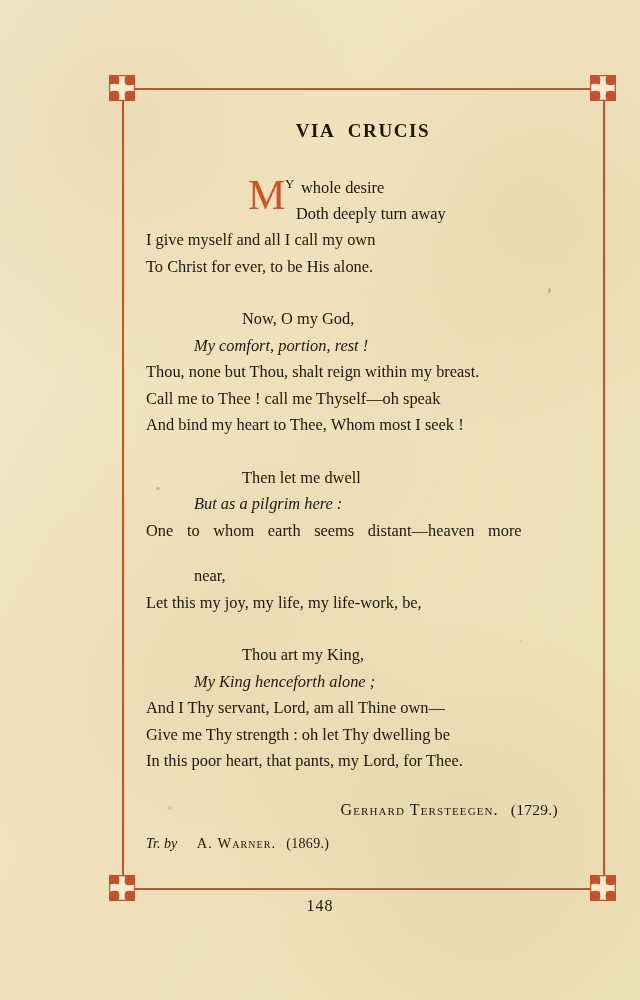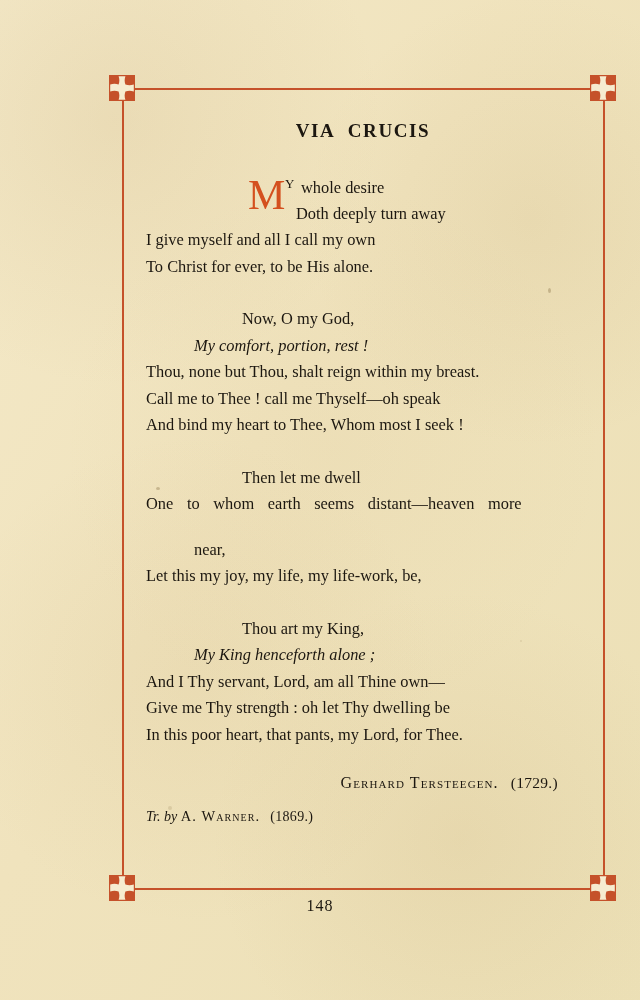--- a/index.html
+++ b/index.html
@@ -139,21 +139,21 @@
     letter-spacing: 1.1px;
     font-size: 16px;
   }
   .year { margin-left: 12px; font-size: 15.5px; letter-spacing: .3px; }
 
   .attrib-translator {
     font-size: 14px;
     margin-top: 16px;
   }
   .ital { font-style: italic; }
-  .attrib-translator .sc { font-size: 14.5px; }
+  .attrib-translator .sc { font-size: 14.5px; margin-left: 16px; }
   .attrib-translator .year { font-size: 14px; margin-left: 10px; }
 
   
   .folio {
     position: absolute;
     left: 0;
     right: 0;
     top: 897px;
     text-align: center;
     font-size: 16px;
@@ -228,20 +228,21 @@
   <div class="stanza">
     <div class="line ind-1">Now, O my God,</div>
     <div class="line ind-2">My comfort, portion, rest !</div>
     <div class="line">Thou, none but Thou, shalt reign within my breast.</div>
     <div class="line">Call me to Thee ! call me Thyself—oh speak</div>
     <div class="line">And bind my heart to Thee, Whom most I seek !</div>
   </div>
 
   <div class="stanza">
     <div class="line ind-1">Then let me dwell</div>
+    <div class="line ind-2">But as a pilgrim here :</div>
     <div class="line line-justified">One to whom earth seems distant—heaven more</div>
     <div class="line ind-runover">near,</div>
     <div class="line">Let this my joy, my life, my life-work, be,</div>
   </div>
 
   <div class="stanza">
     <div class="line ind-1">Thou art my King,</div>
     <div class="line ind-2">My King henceforth alone ;</div>
     <div class="line">And I Thy servant, Lord, am all Thine own—</div>
     <div class="line">Give me Thy strength : oh let Thy dwelling be</div>

